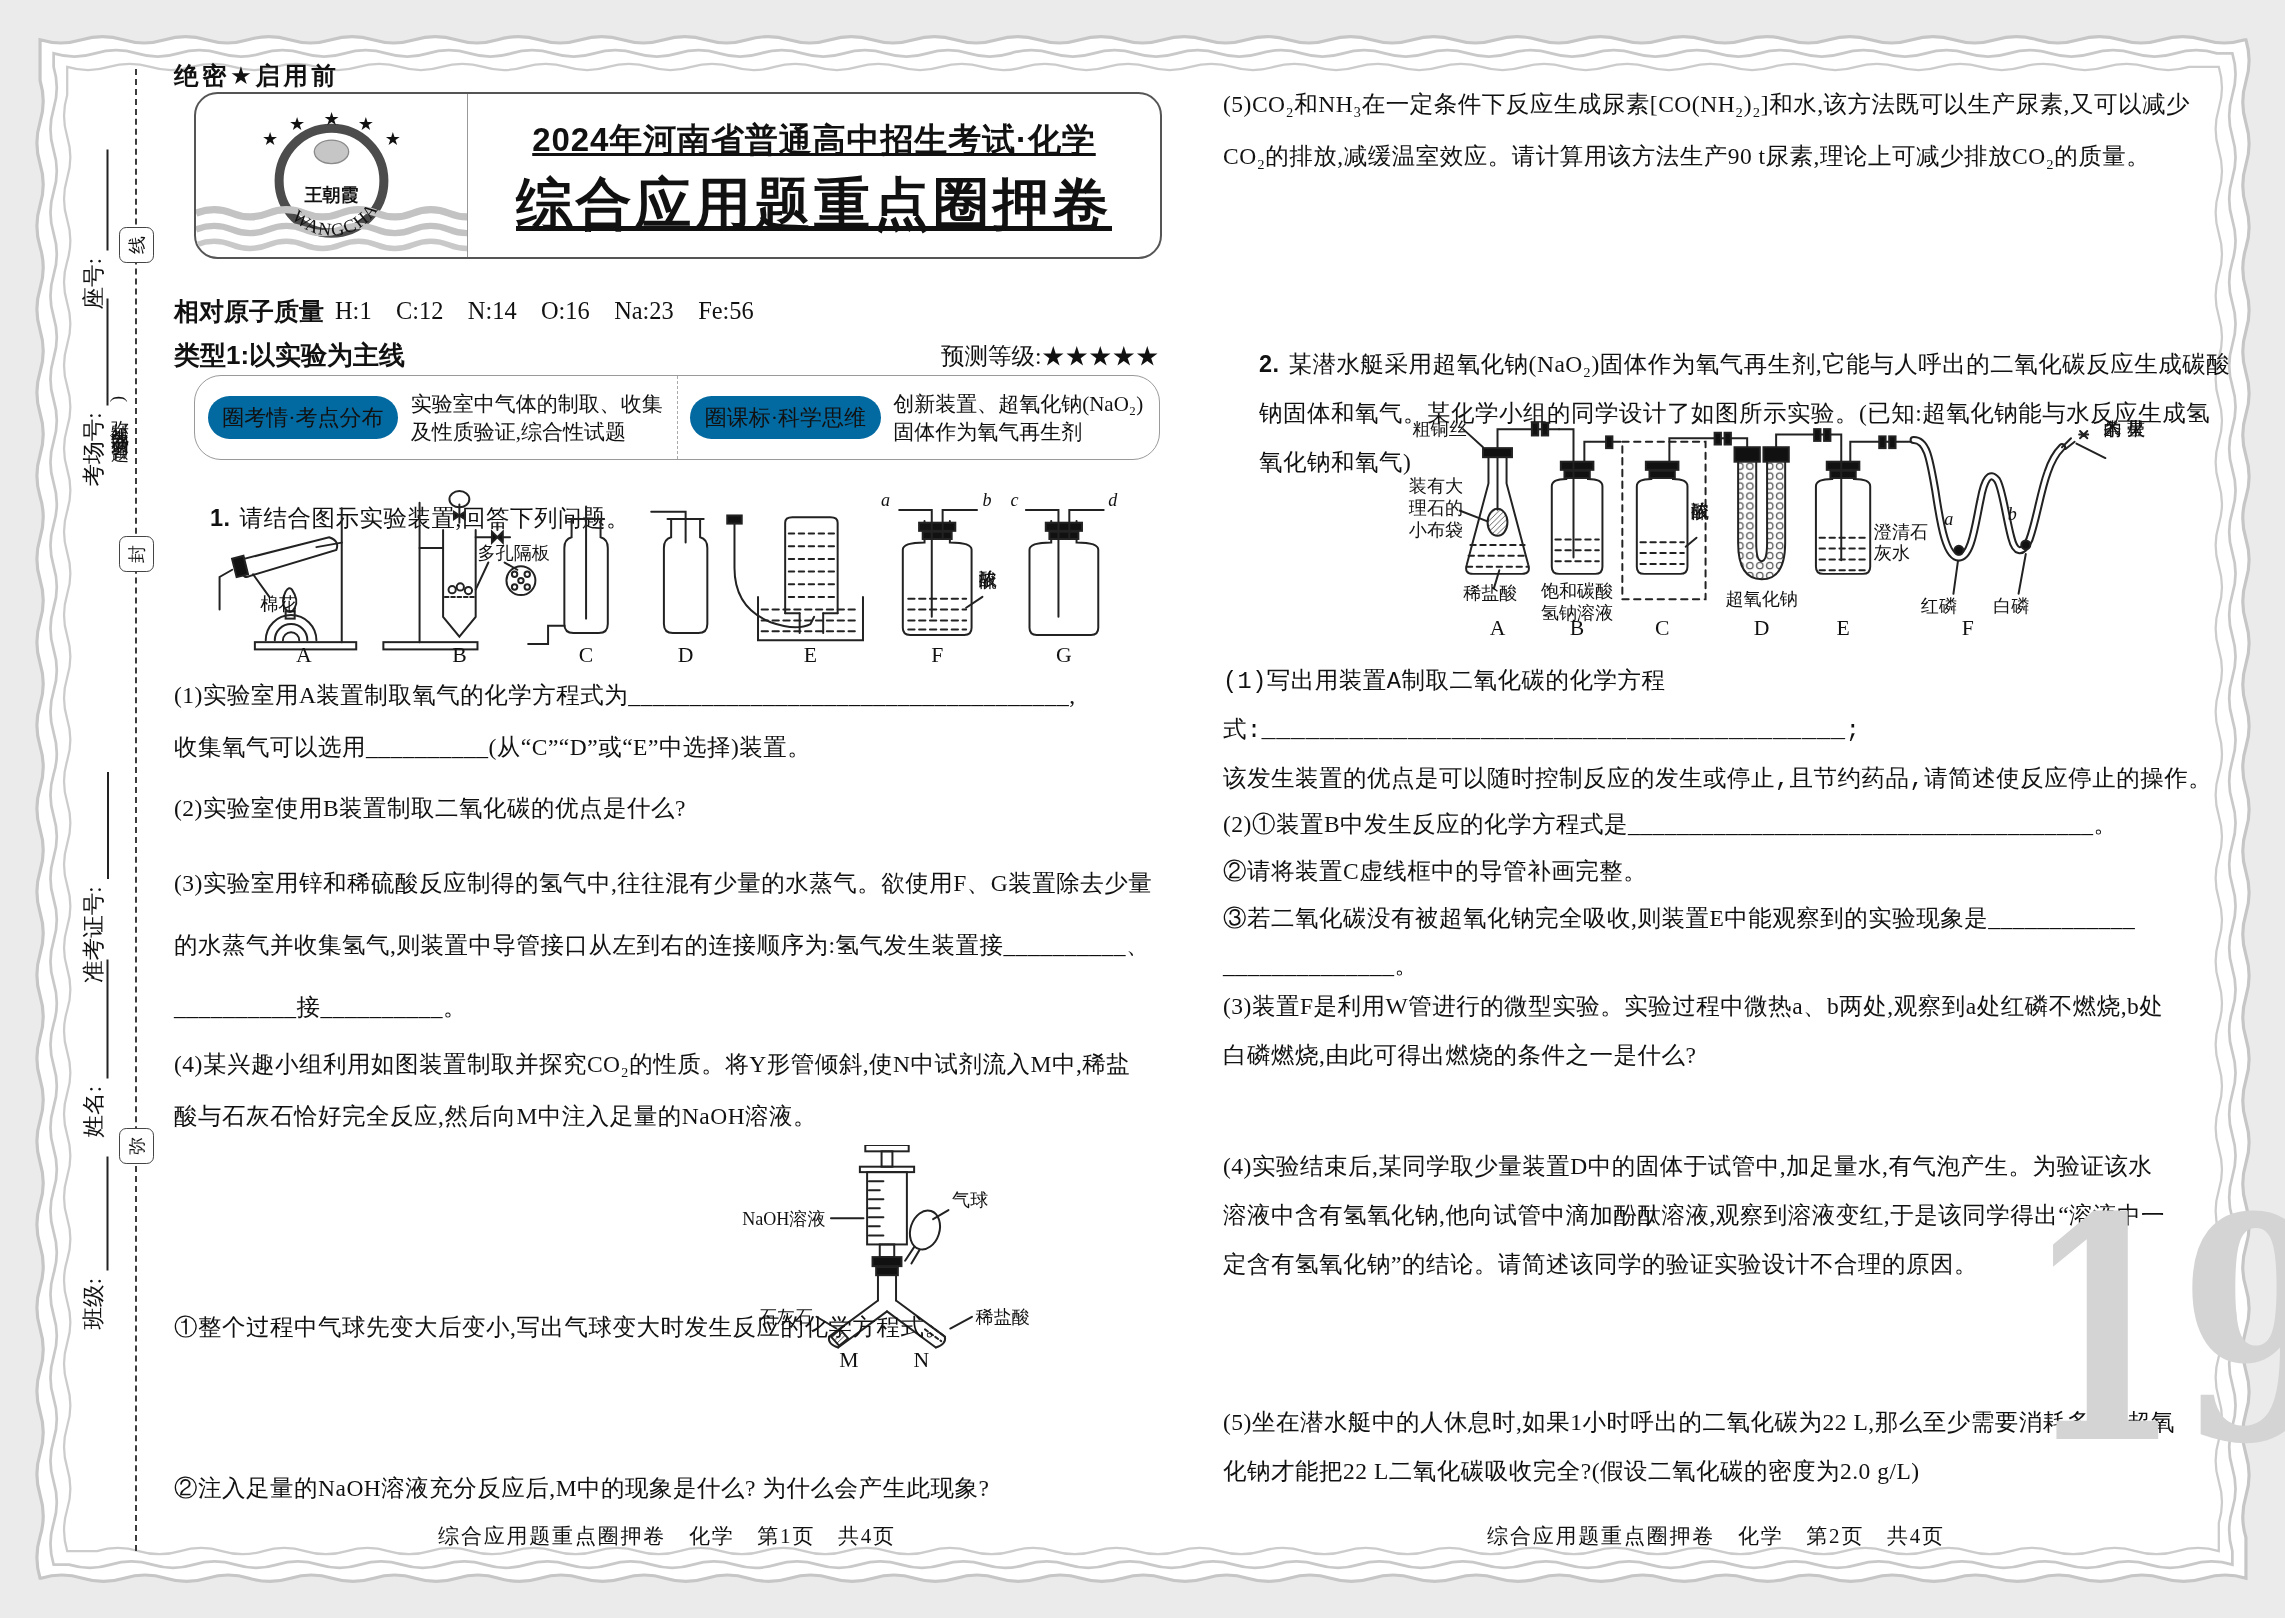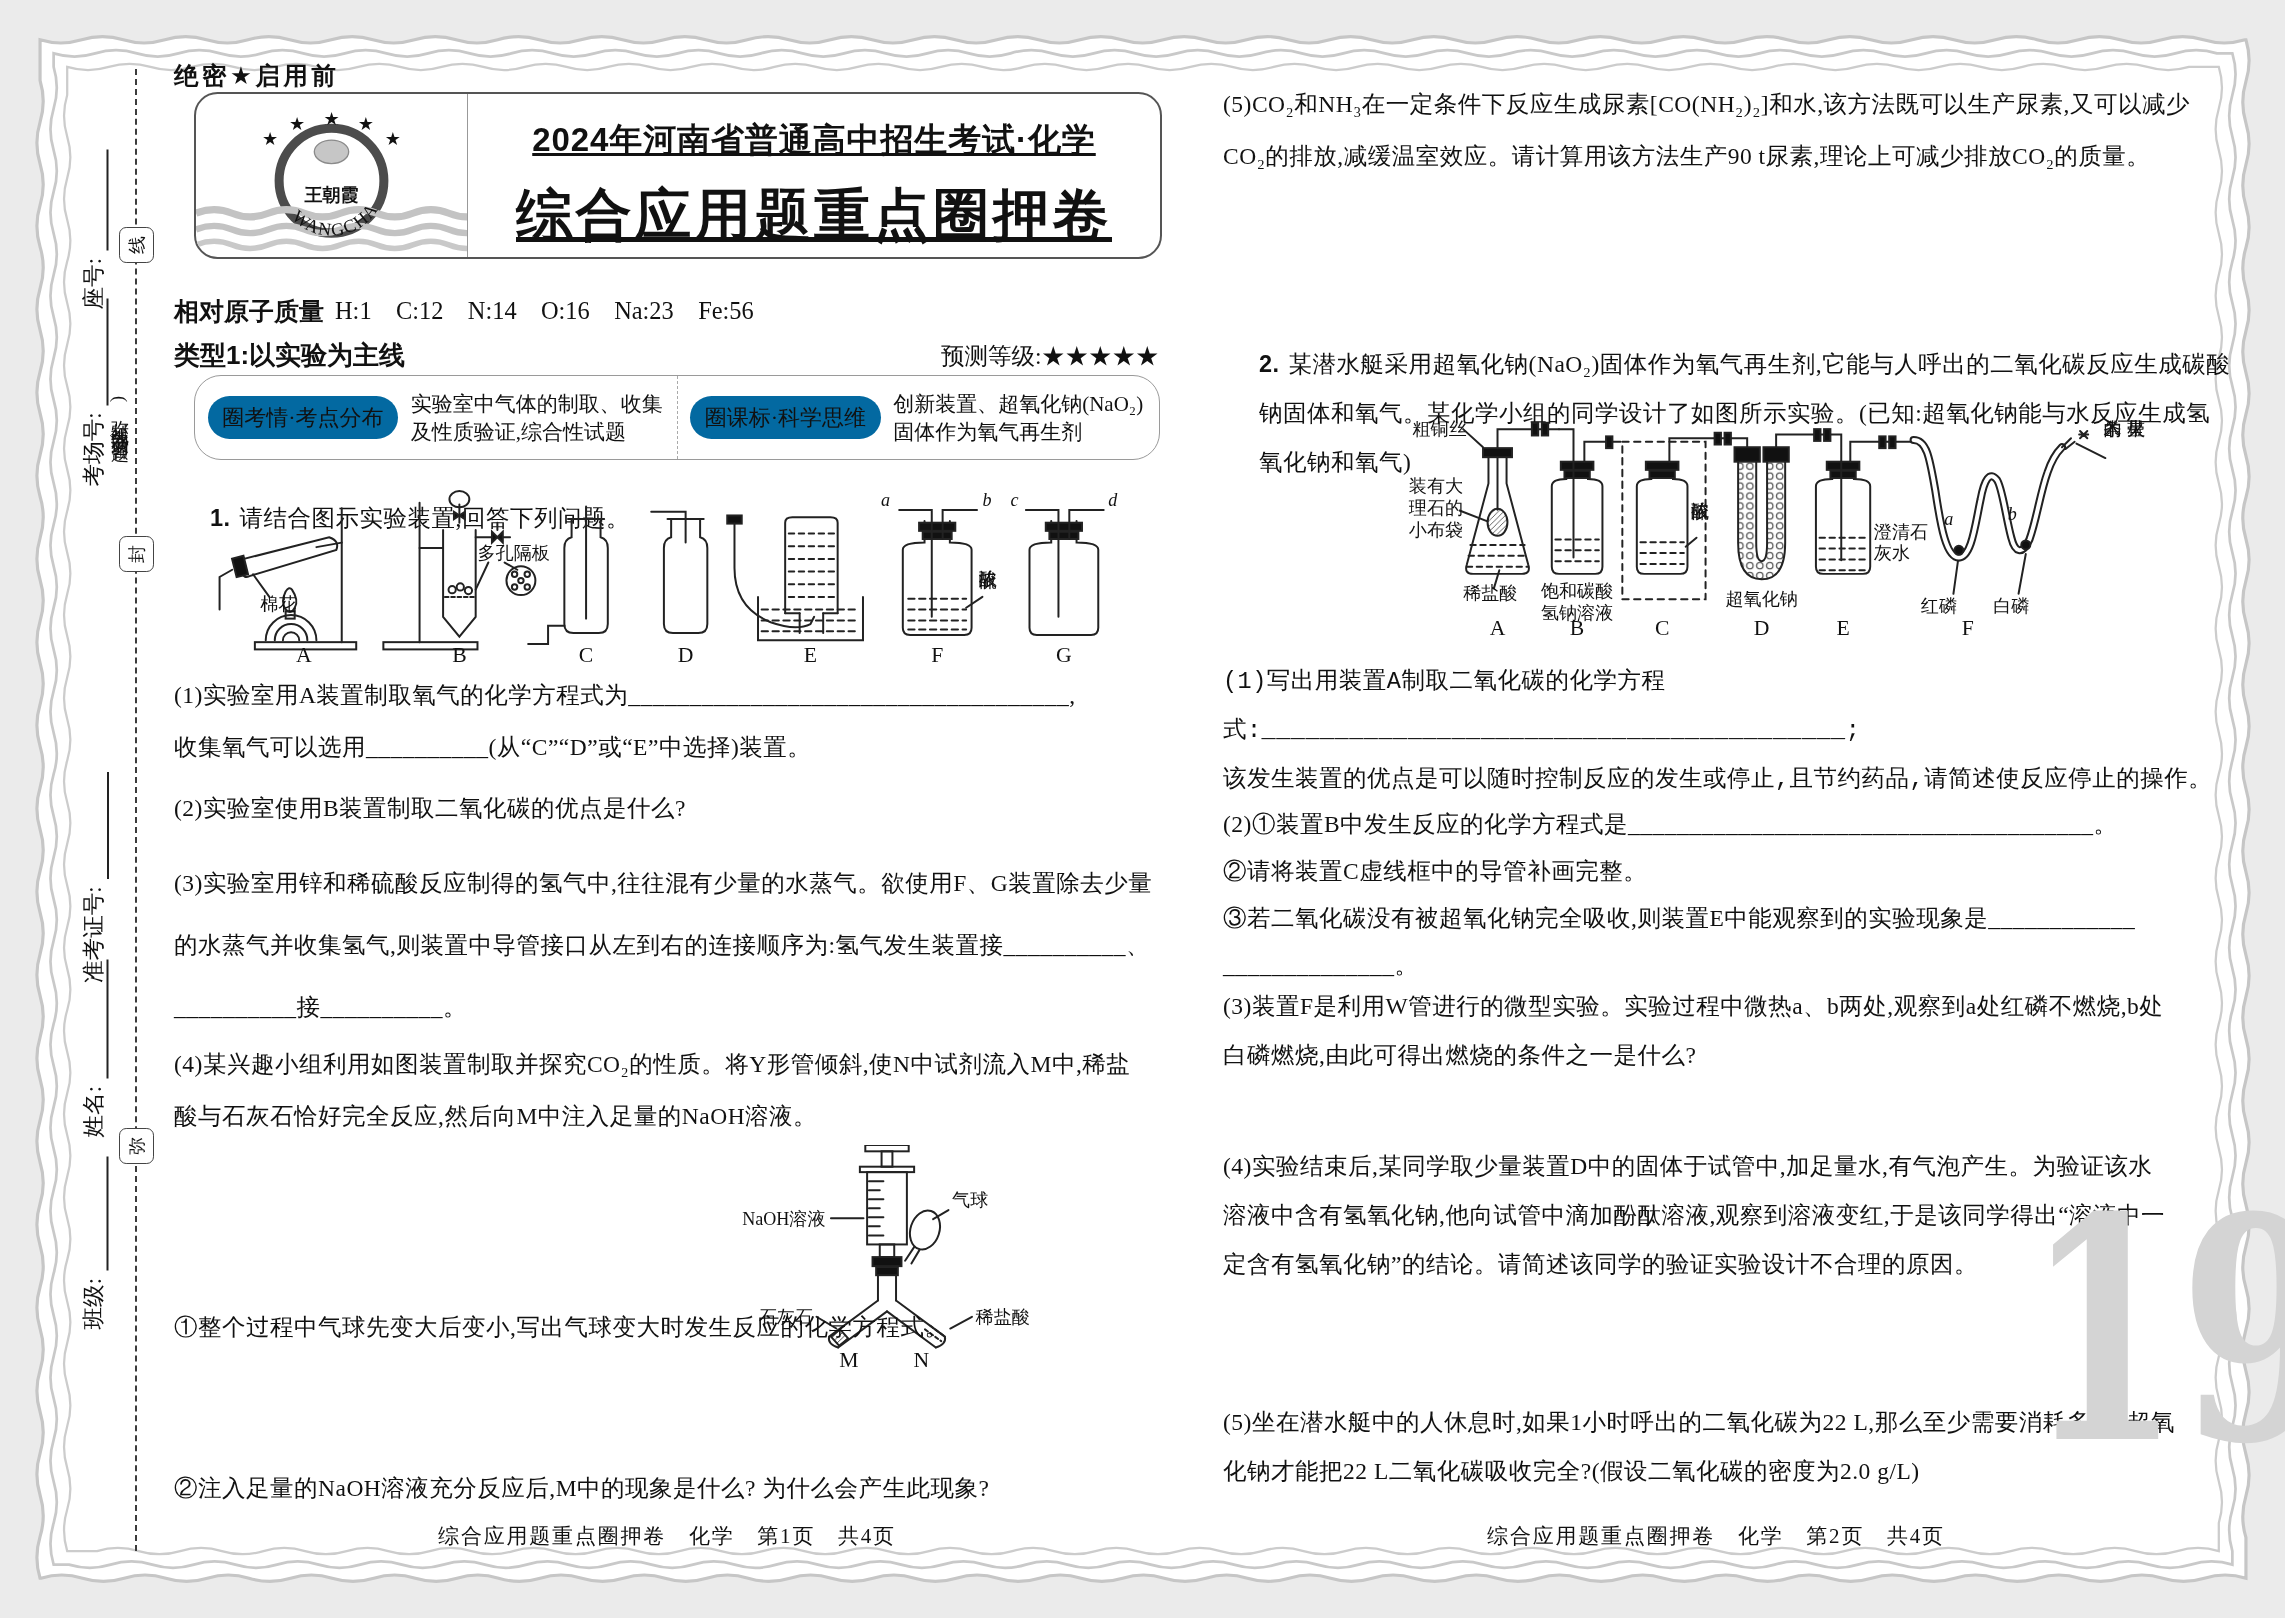--- a/index.html
+++ b/index.html
@@ -16,21 +16,21 @@
              background:#fff;display:flex;align-items:center;justify-content:center;font-size:18px;z-index:3;}
   .seal-mark span{transform:rotate(-90deg);display:block;}
   .seal-notice{position:absolute;left:108px;top:396px;writing-mode:vertical-rl;font-size:18px;letter-spacing:3.6px;}
   
   #security{position:absolute;left:174px;top:60px;font:bold 24.4px "Liberation Sans","DejaVu Sans",sans-serif;letter-spacing:3.6px;}
   #titlebox{position:absolute;left:194px;top:92px;width:964px;height:163px;border:2.7px solid #555;
             border-radius:23.5px;background:#fff;display:flex;overflow:hidden;}
   .logo-cell{width:271px;position:relative;border-right:1.8px solid #999;}
   .title-cell{flex:1;text-align:center;text-decoration:underline;}
   .exam-title{font:bold 33px "Liberation Sans","DejaVu Sans",sans-serif;margin-top:23.5px;letter-spacing:0.9px;}
-  .paper-title{font:bold 56px "Liberation Sans","DejaVu Sans",sans-serif;margin-top:15px;letter-spacing:3.6px;}
+  .paper-title{font:bold 56px "Liberation Sans","DejaVu Sans",sans-serif;margin-top:4px;letter-spacing:3.6px;}
   
   #atomic{position:absolute;left:174px;top:295px;display:flex;align-items:flex-start;gap:11px;font-size:24.4px;}
   #atomic .lbl{font:bold 25px "Liberation Sans","DejaVu Sans",sans-serif;}
   #typerow{position:absolute;left:174px;top:338px;width:985px;display:flex;justify-content:space-between;align-items:baseline;}
   #typerow .tl{font:bold 26px "Liberation Sans","DejaVu Sans",sans-serif;}
   #typerow .pr{font-size:23.5px;margin-left:26px;}
   #infobox{position:absolute;left:194px;top:375px;width:964px;height:83px;border:1.8px solid #9a9a9a;border-radius:27px;
            display:flex;align-items:stretch;background:#fff;}
   .info-cell{flex:1;display:flex;align-items:center;gap:12.7px;padding:0 9px 0 12.7px;}
   .info-cell.first{border-right:1.8px dashed #aaa;}

